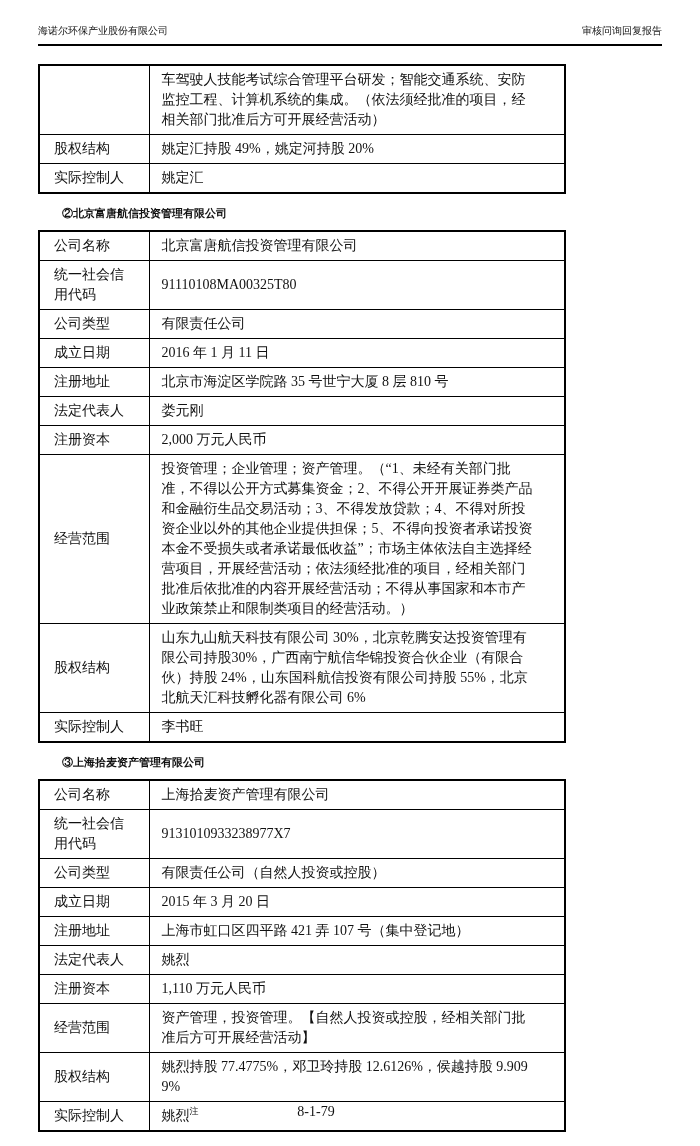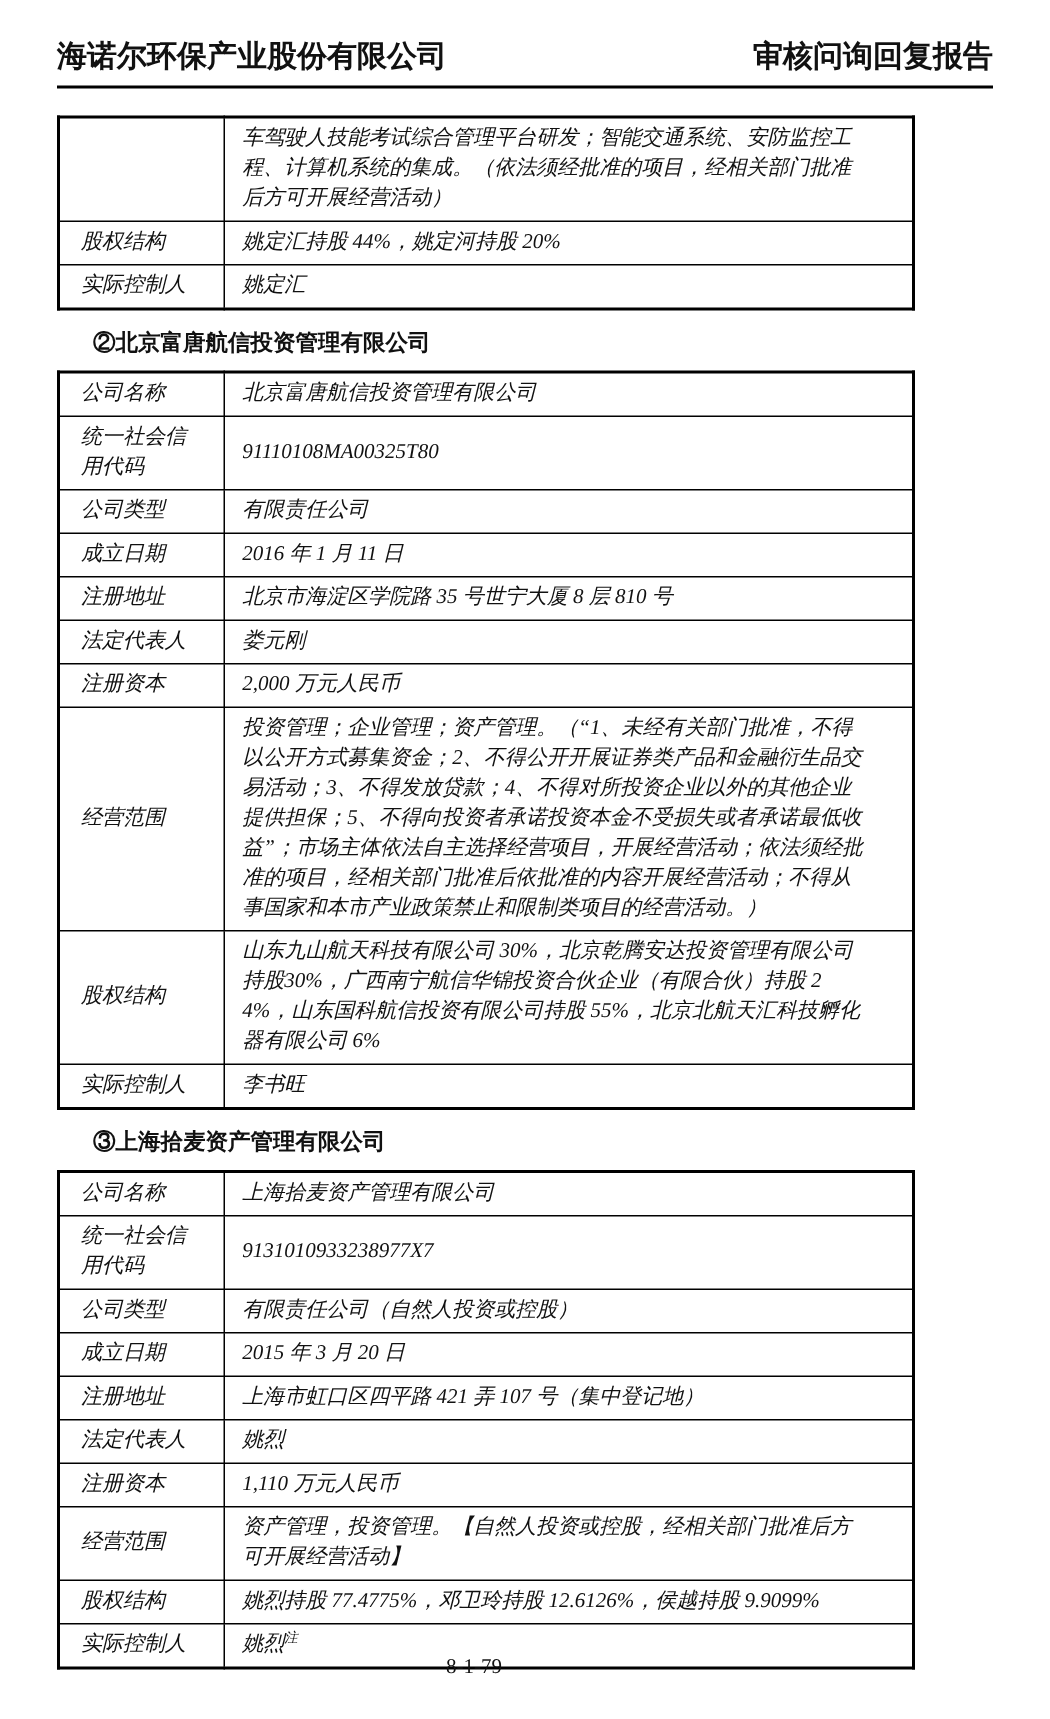--- a/index.html
+++ b/index.html
@@ -6,42 +6,41 @@
   body {
     width: 700px; height: 1146px;
     background: #ffffff; color: #111;
     font-family: "Liberation Serif", "DejaVu Serif", serif;
     position: relative; overflow: hidden;
   }
   .page { padding: 24px 38px 0 38px; }
 
   .doc-header {
     display: flex; justify-content: space-between; align-items: flex-start;
-    font-size: 20px; font-weight: bold;
+    font-size: 10px; font-weight: normal;
     padding-bottom: 6px; border-bottom: 2.4px solid #000;
   }
 
   table.infotable {
-    width: 572px; border-collapse: collapse;
+    width: 528px; border-collapse: collapse;
     border: 2.6px solid #000;
     table-layout: fixed;
-    font-style: italic;
   }
   table.infotable td {
     border: 1px solid #000;
     font-size: 14px; line-height: 20px;
     vertical-align: middle;
     word-break: break-all;
   }
   td.lb { text-align: left; padding: 4px 14px; }
   td.vl { text-align: left; padding: 4px 30px 4px 12px; }
 
   .tbl1 { margin-top: 18px; }
   .sec-heading {
-    font-size: 15px; font-weight: bold;
+    font-size: 11px; font-weight: bold;
     margin: 12px 0 9px 24px;
   }
   sup.note { font-size: 9px; line-height: 0; }
 
   .doc-footer {
     position: absolute; left: 0; bottom: 26px; width: 632px;
     text-align: center; font-size: 14px; color: #111;
   }
 </style>
 </head>
@@ -59,21 +58,21 @@
         <col style="width:110px">
         <col>
       </colgroup>
     <tbody>
         <tr>
       <td class="lb"></td>
       <td class="vl">车驾驶人技能考试综合管理平台研发；智能交通系统、安防监控工程、计算机系统的集成。（依法须经批准的项目，经相关部门批准后方可开展经营活动）</td>
     </tr>
     <tr>
       <td class="lb">股权结构</td>
-      <td class="vl">姚定汇持股 44%，姚定河持股 20%</td>
+      <td class="vl">姚定汇持股 49%，姚定河持股 20%</td>
     </tr>
     <tr>
       <td class="lb">实际控制人</td>
       <td class="vl">姚定汇</td>
     </tr>
   </tbody>
     </table>
 
   <div class="sec-heading">②北京富唐航信投资管理有限公司</div>
 

